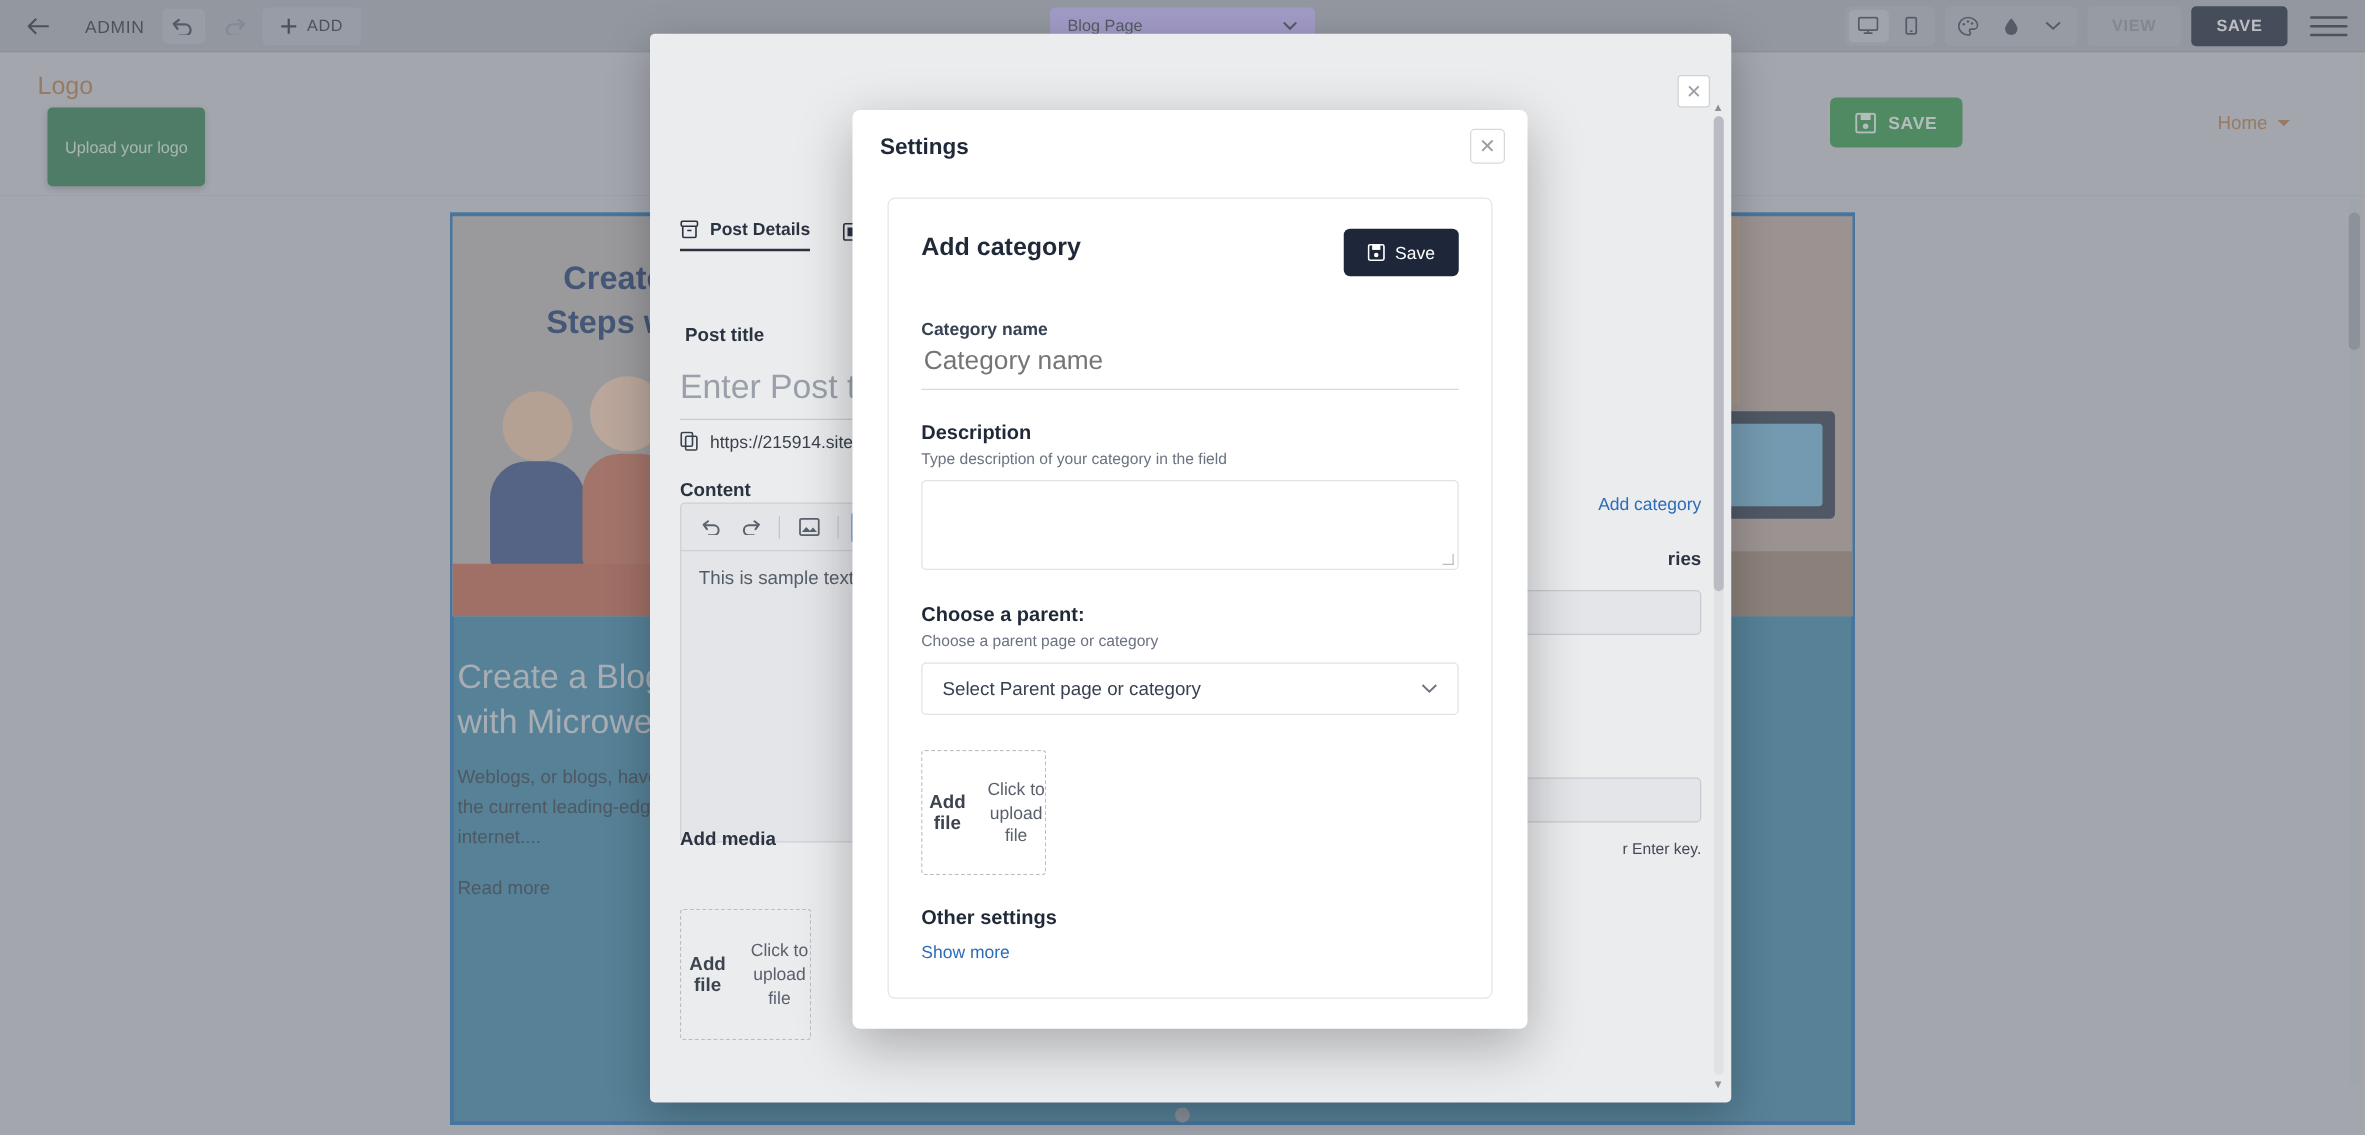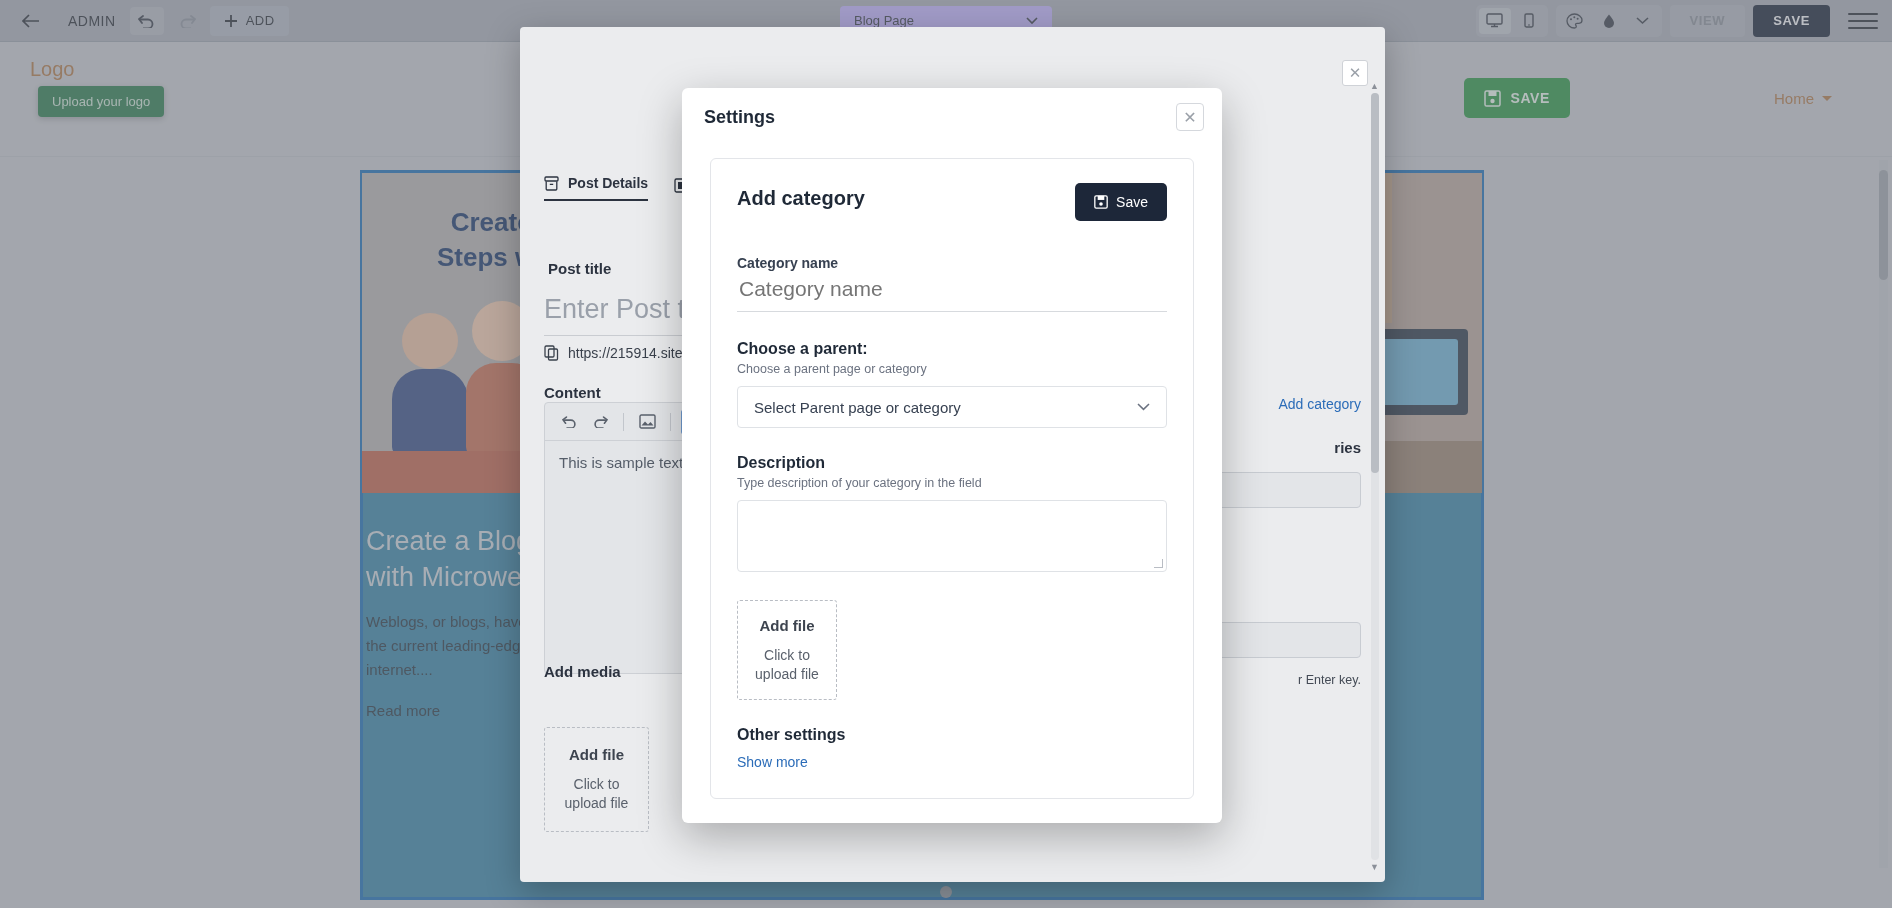--- a/index.html
+++ b/index.html
@@ -62,21 +62,21 @@
     position:absolute; top:42px; left:0; right:0; height:115px;
     background:#c7c9ce; border-bottom:1px solid #bcbfc5;
   }
   .logo-text {
     position:absolute; left:30px; top:16px;
     font-size:20px; color:#b07a4a;
   }
   .logo-chip {
     position:absolute; left:38px; top:44px;
     background:#2e7d4f; color:#cfe3d6; font-size:13px;
-    padding:8px 14px; border-radius:4px;
+    padding:24px 14px; border-radius:4px;
     box-shadow:0 2px 6px rgba(0,0,0,.22);
   }
   .hdr-save {
     position:absolute; right:322px; top:36px;
     background:#2e9646; color:#e8f2ea; border-radius:5px;
     height:40px; padding:0 20px; display:flex; align-items:center; gap:10px;
     font-size:14px; font-weight:700; letter-spacing:.6px;
   }
   .hdr-nav {
     position:absolute; right:60px; top:48px;
@@ -172,21 +172,21 @@
     height:38px; border-bottom:1px solid #cdd0d5;
     display:flex; align-items:center; gap:4px; padding:0 12px;
   }
   .tb-ico { width:26px; height:24px; display:flex; align-items:center; justify-content:center; color:#5a616c; }
   .tb-sep { width:1px; height:18px; background:#c2c6cc; margin:0 6px; }
   .tb-b { width:26px; height:24px; background:#6f9bd0; color:#fff; display:flex; align-items:center; justify-content:center; font-weight:700; font-size:14px; border-radius:2px; }
   .editor-body { padding:13px 14px; font-size:15px; color:#555d69; }
 
   .upload-box {
     border:1px dashed #b9bdc4; border-radius:3px;
-    display:flex; flex-direction:column; align-items:center; justify-content:center;
+    display:flex; align-items:center; justify-content:center;
     text-align:center; gap:12px;
   }
   .upload-box .t { font-size:15px; font-weight:700; color:#3d444f; }
   .upload-box .s { font-size:14px; color:#5a616c; line-height:1.35; }
 
   .right-col { position:absolute; right:24px; top:0; width:270px; }
   .link-blue { color:#2b6cb8; font-size:14px; }
   .field-box {
     height:36px; background:#e3e5e8; border:1px solid #c8ccd2; border-radius:4px;
   }
@@ -525,39 +525,39 @@
         </svg>
         <span>Save</span>
       </div>
     </div>
 
     <div style="margin-top:34px;">
       <div class="fld-label">Category name</div>
       <input class="underline-input" type="text" placeholder="Category name" style="">
     </div>
 
+    <div style="margin-top:26px;">
+      <div class="fld-label-lg">Description</div>
+      <div class="fld-sub">Type description of your category in the field</div>
+      <div class="textarea-box">
+        <div class="grip"></div>
+      </div>
+    </div>
+
     <div style="margin-top:28px;">
       <div class="fld-label-lg">Choose a parent:</div>
       <div class="fld-sub">Choose a parent page or category</div>
       <div class="select-box">
         <span>Select Parent page or category</span>
         <svg width="13" height="8" viewBox="0 0 13 8">
           <path d="M1 1 L6.5 6.4 L12 1" stroke="#6b7280" stroke-width="1.5" fill="none"></path>
         </svg>
       </div>
     </div>
 
-    <div style="margin-top:26px;">
-      <div class="fld-label-lg">Description</div>
-      <div class="fld-sub">Type description of your category in the field</div>
-      <div class="textarea-box">
-        <div class="grip"></div>
-      </div>
-    </div>
-
     <div class="upload-box" style="margin-top:28px; width:100px; height:100px;">
       <div class="t">Add file</div>
       <div class="s">
         <span>Click to</span><br>
         <span>upload file</span>
       </div>
     </div>
 
     <div style="margin-top:26px;">
       <div class="fld-label-lg">Other settings</div>

